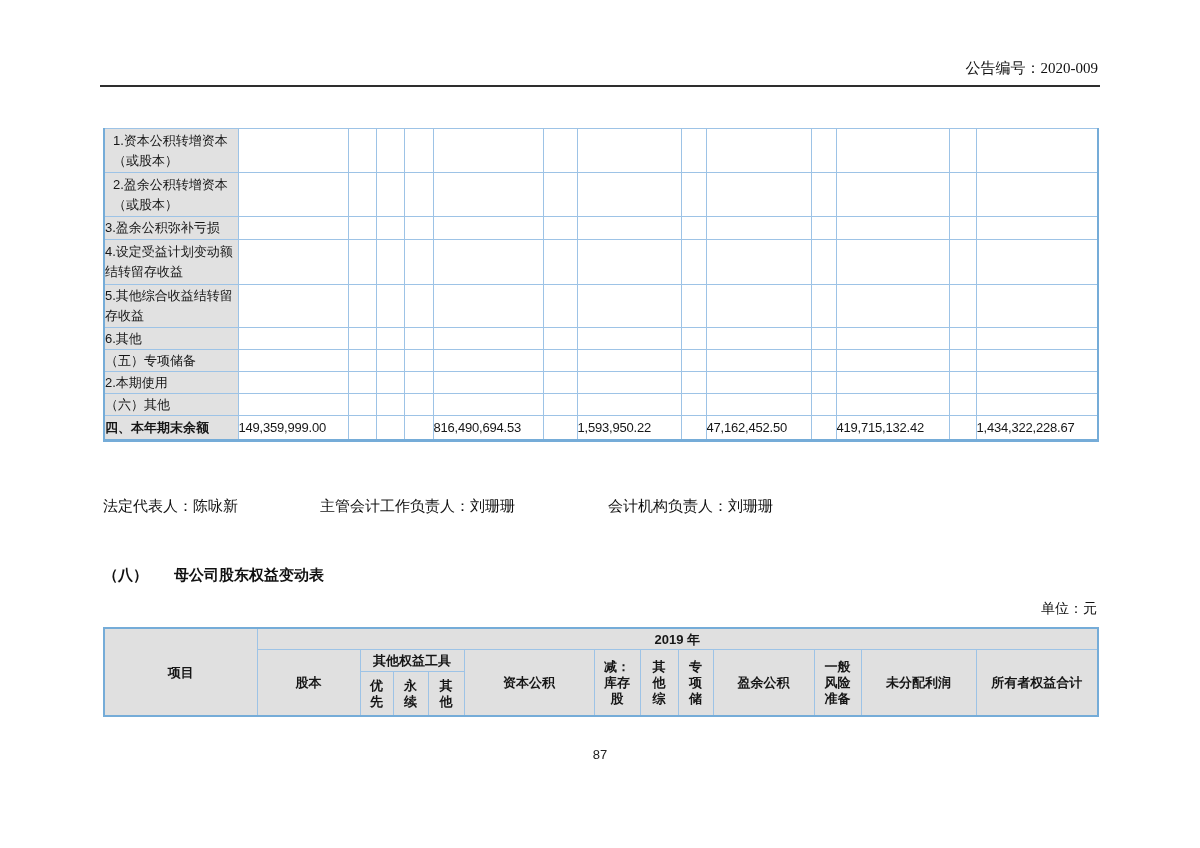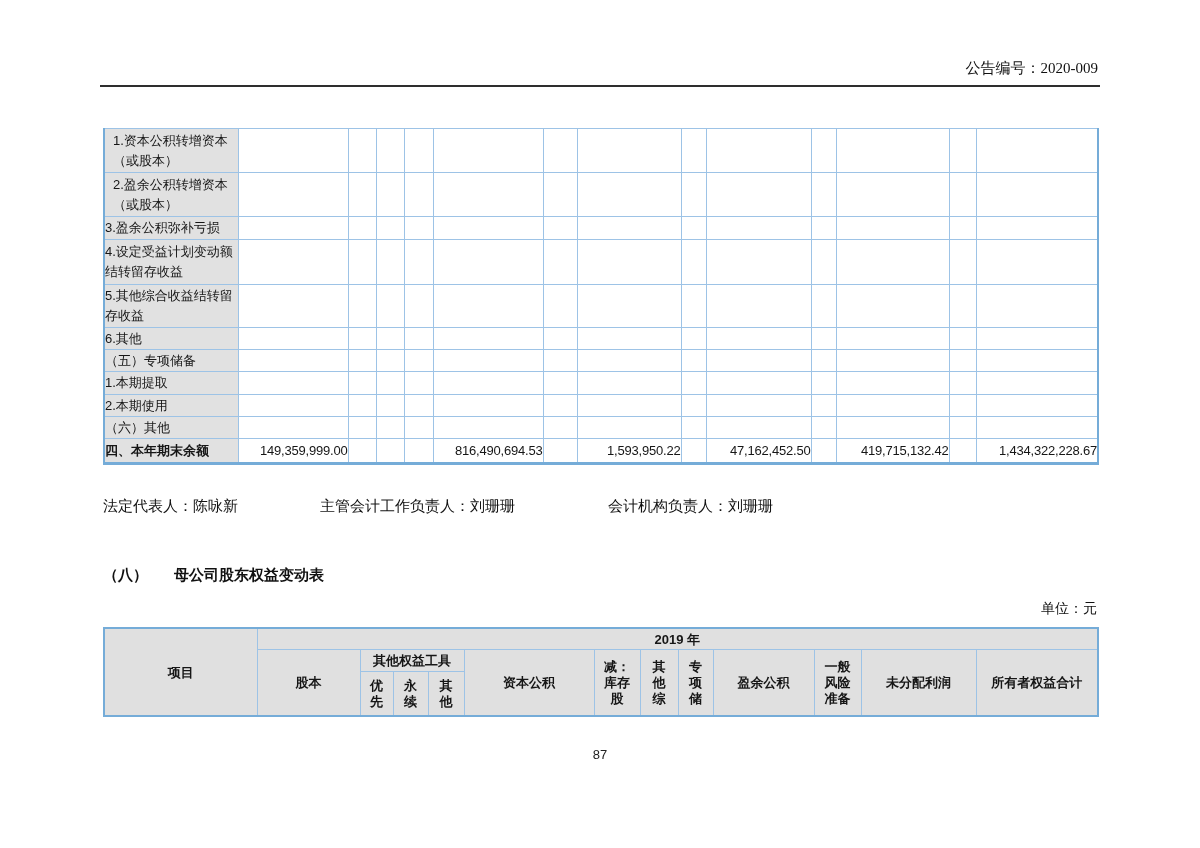--- a/index.html
+++ b/index.html
@@ -8,21 +8,21 @@
   
   .announce{position:absolute;top:59px;left:0;width:1098px;text-align:right;
             font-family:"Liberation Serif",serif;font-size:15px;color:#111;}
   .top-rule{position:absolute;top:85px;left:100px;width:1000px;height:2px;background:#2e2e2e;}
 
   
   table.tbl{border-collapse:collapse;table-layout:fixed;width:994px;}
   table.tbl td{border:1px solid #9DC3E6;font-size:13px;padding:0;overflow:hidden;
                vertical-align:middle;}
   .lbl{background:#E1E1E1;text-align:left;padding:1px 3px 1px 6px;line-height:20px;color:#161616;}
-  .num{text-align:right;font-size:13px;letter-spacing:-0.2px;color:#161616;}
+  .num{text-align:left;font-size:13px;letter-spacing:-0.2px;color:#161616;}
   .b{font-weight:bold;}
 
   
   .top-table-wrap{position:absolute;top:128px;left:103px;}
   table.top-table{border-left:2px solid #75ACD8;border-right:2px solid #75ACD8;
                   border-bottom:3px solid #75ACD8;border-top:1px solid #9DC3E6;}
   tr.h45 td{height:43px;padding-left:8px;} tr.h46 td{height:44px;} tr.h44 td{height:42px;}
   tr.h24 td{height:22px;} tr.h23 td{height:21px;} tr.h25 td{height:23px;margin-left:32px;}
 
   
@@ -177,36 +177,20 @@
           <td></td>
           <td></td>
           <td></td>
           <td></td>
           <td></td>
           <td></td>
           <td></td>
           <td></td>
           <td></td>
         </tr>
-    <tr class="h24">
-      <td class="lbl">1.本期提取</td>
-    <td></td>
-          <td></td>
-          <td></td>
-          <td></td>
-          <td></td>
-          <td></td>
-          <td></td>
-          <td></td>
-          <td></td>
-          <td></td>
-          <td></td>
-          <td></td>
-          <td></td>
-        </tr>
     <tr class="h23">
       <td class="lbl">2.本期使用</td>
     <td></td>
           <td></td>
           <td></td>
           <td></td>
           <td></td>
           <td></td>
           <td></td>
           <td></td>

